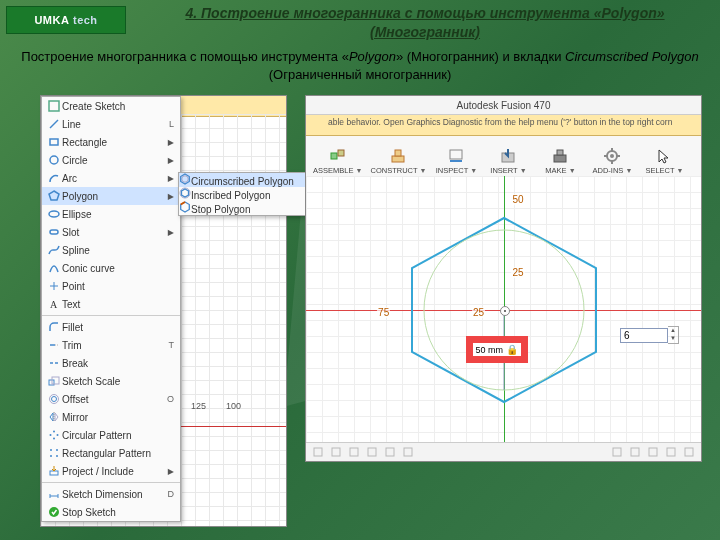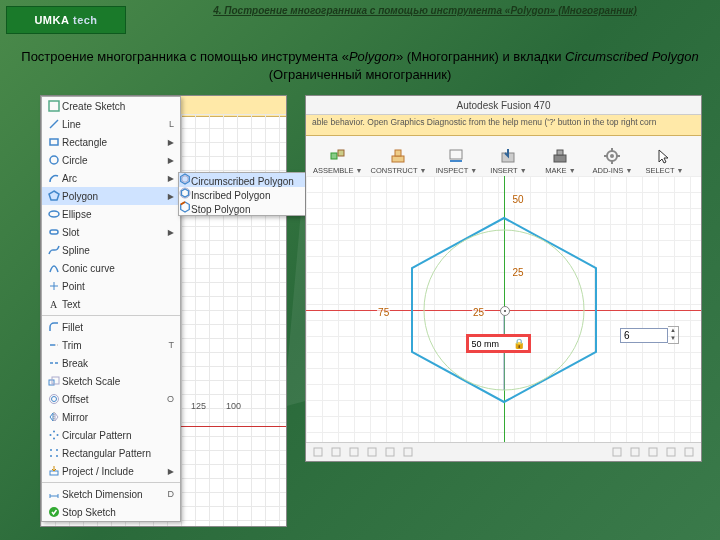--- a/index.html
+++ b/index.html
@@ -2,21 +2,21 @@
 <html><head>
 <meta charset="utf-8">
 <style>
 html,body{margin:0;padding:0;width:720px;height:540px;font-family:Arial,Helvetica,sans-serif;overflow:hidden}
 body{background:#3a7a3a;position:relative}
 .bg{position:absolute;inset:0;background:linear-gradient(135deg,#4a8a4a 0%,#2a6a3a 50%,#3a7a4a 100%);z-index:0}
 .bg::before{content:"";position:absolute;left:40%;top:30%;width:300px;height:200px;background:rgba(255,255,255,.08);transform:rotate(-15deg) skewX(-20deg)}
 .logo{position:absolute;top:6px;left:6px;width:118px;height:26px;background:#1a7a2a;border:1px solid #0e5a1e;z-index:10;display:flex;align-items:center;justify-content:center;color:#fff;font-weight:bold;font-size:11px;letter-spacing:.5px}
 .logo b{color:#fff}
 .logo span{color:#cde}
-h1{position:absolute;top:4px;left:150px;right:20px;margin:0;font-size:10px;font-style:italic;font-weight:bold;text-align:center;color:#1a3a1a;text-decoration:underline;z-index:5;line-height:1.35}
+h1{position:absolute;top:4px;left:150px;right:20px;margin:0;font-size:14px;font-style:italic;font-weight:bold;text-align:center;color:#1a3a1a;text-decoration:underline;z-index:5;line-height:1.35}
 p.sub{position:absolute;top:48px;left:20px;right:20px;margin:0;font-size:13px;color:#000;text-align:center;z-index:5;line-height:1.35}
 p.sub i{font-style:italic}
 
 
 .left{position:absolute;top:95px;left:40px;width:245px;height:430px;background:#fff;border:1px solid #888;z-index:6;font-size:10px;color:#333}
 .left .warn{height:16px;background:#ffe9a8;border-bottom:1px solid #d0b060;font-size:9px;padding:2px 6px;white-space:nowrap;overflow:hidden;color:#555}
 .menu{position:absolute;top:0;left:0;width:138px;background:#fafafa;border:1px solid #aaa;box-shadow:2px 2px 4px rgba(0,0,0,.25)}
 .menu .mi{display:flex;align-items:center;gap:2px;padding:3px 6px;font-size:10px;position:relative}
 .menu .mi.hov{background:#cfe3ff}
 .menu .mi .k{margin-left:auto;color:#666;font-size:9px}
@@ -26,36 +26,36 @@
 .ic svg{width:12px;height:12px;display:block}
 .sub1{position:absolute;top:76px;left:137px;width:148px;background:#fafafa;border:1px solid #aaa;box-shadow:2px 2px 4px rgba(0,0,0,.25)}
 .sub1 .mi.sel{background:#cfe3ff}
 .grid-bg{position:absolute;inset:0;top:18px;background-image:linear-gradient(#e8e8e8 1px,transparent 1px),linear-gradient(90deg,#e8e8e8 1px,transparent 1px);background-size:14px 14px}
 .left .axisx{position:absolute;left:0;right:0;top:330px;height:1px;background:#c33}
 .left .dim{position:absolute;font-size:9px;color:#555}
 
 
 .right{position:absolute;top:95px;left:305px;width:395px;height:365px;background:#fff;border:1px solid #888;z-index:6}
 .right .titlebar{height:18px;display:flex;align-items:center;justify-content:center;font-size:10px;color:#444;border-bottom:1px solid #ccc;background:#f4f4f4}
-.right .warn{height:16px;background:#ffe9a8;border-bottom:1px solid #d0b060;font-size:8.5px;padding:2px 6px;white-space:nowrap;overflow:hidden;color:#555}
+.right .warn{height:16px;background:#ffe9a8;border-bottom:1px solid #d0b060;font-size:8.5px;padding:2px 22px;white-space:nowrap;overflow:hidden;color:#555}
 .toolbar{height:44px;display:flex;gap:2px;padding:3px 4px;background:#f7f7f7;border-bottom:1px solid #ccc}
 .tb{display:flex;flex-direction:column;align-items:center;justify-content:center;min-width:44px;font-size:7.5px;color:#444;border:1px solid transparent;border-radius:2px;padding:2px 2px}
 .tb svg{width:18px;height:18px}
 .tb span{margin-top:1px}
 .tb .dd{font-size:7px;color:#666}
 .canvas{position:absolute;top:80px;left:0;right:0;bottom:18px;background:#fff}
 .canvas .grid{position:absolute;inset:0;background-image:linear-gradient(#eee 1px,transparent 1px),linear-gradient(90deg,#eee 1px,transparent 1px);background-size:16px 16px}
 .canvas .axX{position:absolute;left:0;right:0;top:50%;height:1px;background:#d44}
 .canvas .axY{position:absolute;top:0;bottom:0;left:50%;width:1px;background:#3a3}
 .hex{position:absolute;left:50%;top:50%;transform:translate(-50%,-50%)}
 .hex svg{display:block}
 .center-dot{position:absolute;left:50%;top:50%;width:8px;height:8px;margin:-4px 0 0 -4px;border:1px solid #888;border-radius:50%;background:#fff}
 .center-dot::after{content:"";position:absolute;left:3px;top:3px;width:2px;height:2px;background:#444;border-radius:50%}
 .dimlbl{position:absolute;font-size:10px;color:#b85c00;background:rgba(255,255,255,.7);padding:0 1px}
-.radbox{position:absolute;bottom:90px;left:50%;transform:translateX(-38px);display:flex;align-items:center;gap:14px;background:#fff;border:3px solid #ef4444;padding:1px 3px;font-size:9px}
+.radbox{position:absolute;bottom:80px;left:50%;transform:translateX(-38px);display:flex;align-items:center;gap:3px;background:#fff;border:7px solid #ef4444;padding:1px 3px;font-size:9px}
 .radbox .lock{color:#c90;font-size:10px}
 .edgebox{position:absolute;right:22px;top:150px;display:flex;align-items:center}
 .edgebox input{width:40px;font-size:10px;border:1px solid #89b;padding:1px 3px}
 .edgebox .stp{width:10px;height:16px;display:flex;flex-direction:column;border:1px solid #aaa;border-left:none}
 .edgebox .stp b{flex:1;font-size:6px;line-height:7px;text-align:center;color:#555;cursor:pointer}
 .statusbar{position:absolute;left:0;right:0;bottom:0;height:18px;background:#f3f3f3;border-top:1px solid #ccc;display:flex;align-items:center;gap:6px;padding:0 6px}
 .sbic{width:12px;height:12px;opacity:.55}
 .sbic svg{width:12px;height:12px;display:block}
 .sp{flex:1}
 </style>

